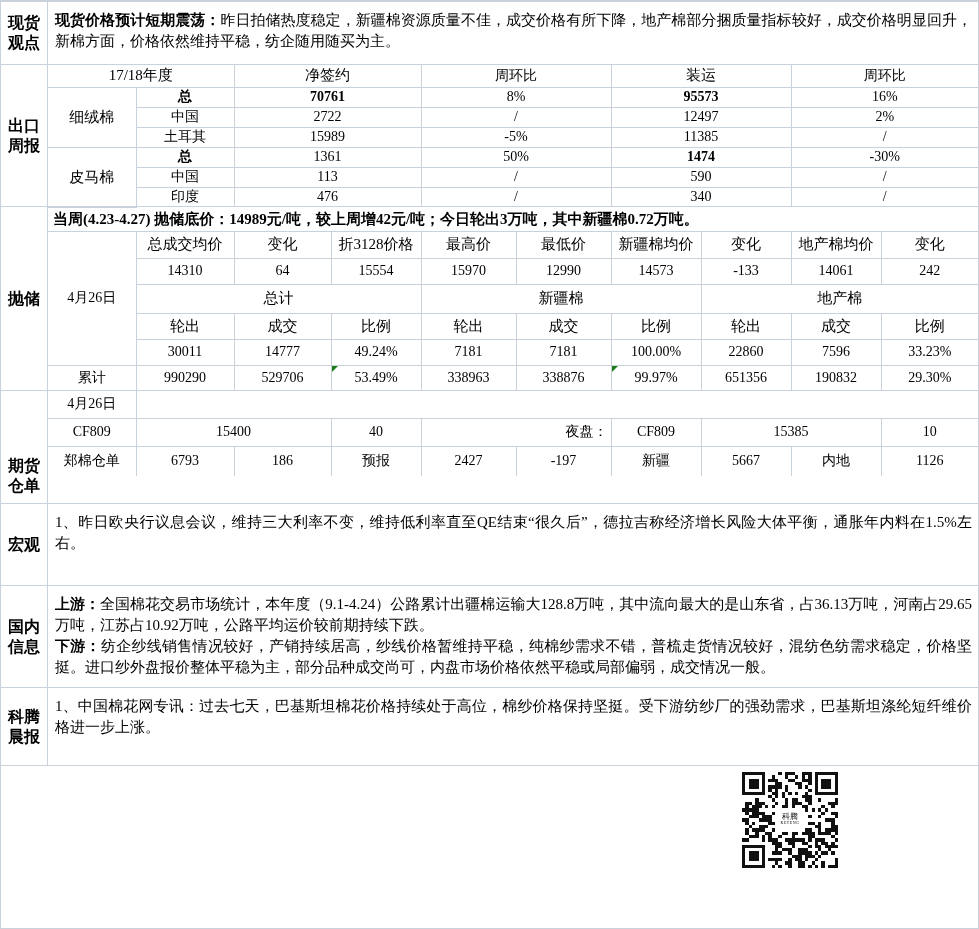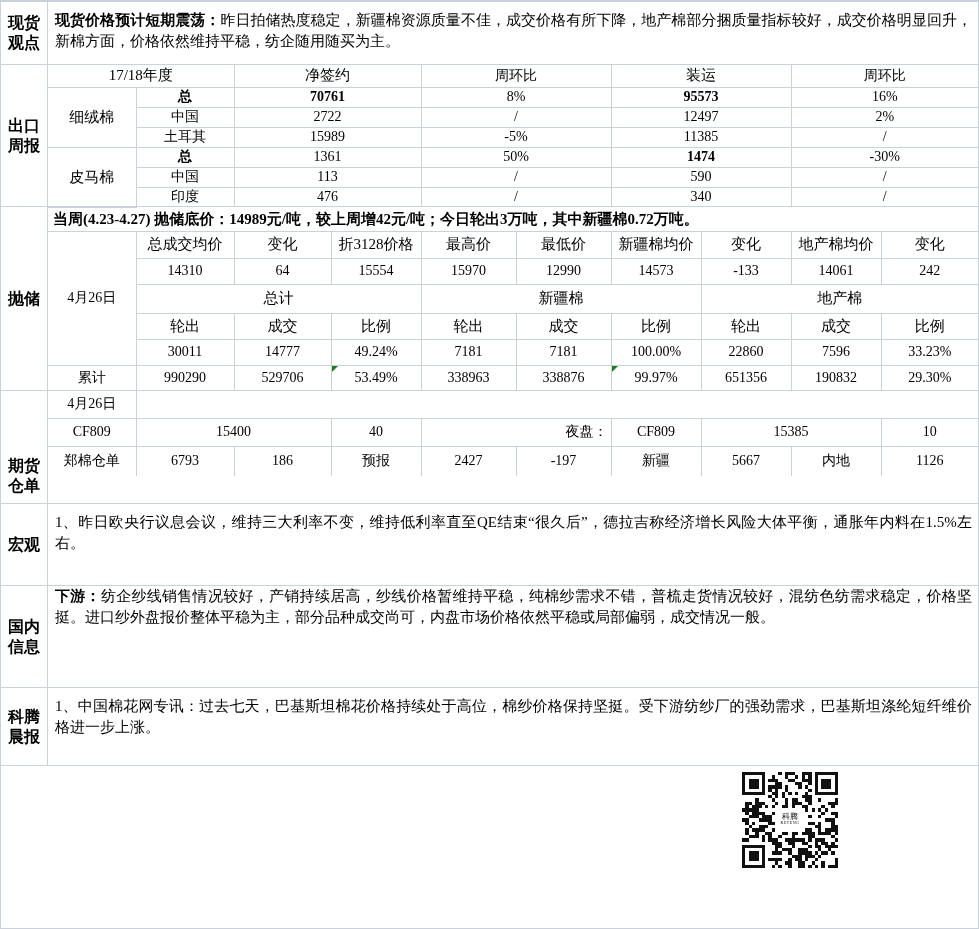--- a/index.html
+++ b/index.html
@@ -282,20 +282,21 @@
         </div>
     </div>
   </div>
 
   <div class="section" style="height:102px">
     <div class="seclabel-cell">
       <div class="seclabel">国内信息</div>
     </div>
     <div class="content">
       <div class="vcenter">
+        <div class="para" style="padding-bottom:0"><span class="b">上游：</span><span>全国棉花交易市场统计，本年度（9.1-4.24）公路累计出疆棉运输大128.8万吨，其中流向最大的是山东省，占36.13万吨，河南占29.65万吨，江苏占10.92万吨，公路平均运价较前期持续下跌。</span></div>
         <div class="para" style="padding-top:0"><span class="b">下游：</span><span>纺企纱线销售情况较好，产销持续居高，纱线价格暂维持平稳，纯棉纱需求不错，普梳走货情况较好，混纺色纺需求稳定，价格坚挺。进口纱外盘报价整体平稳为主，部分品种成交尚可，内盘市场价格依然平稳或局部偏弱，成交情况一般。</span></div>
       </div>
     </div>
   </div>
 
   <div class="section" style="height:78px">
     <div class="seclabel-cell">
       <div class="seclabel">科腾晨报</div>
     </div>
     <div class="content">

